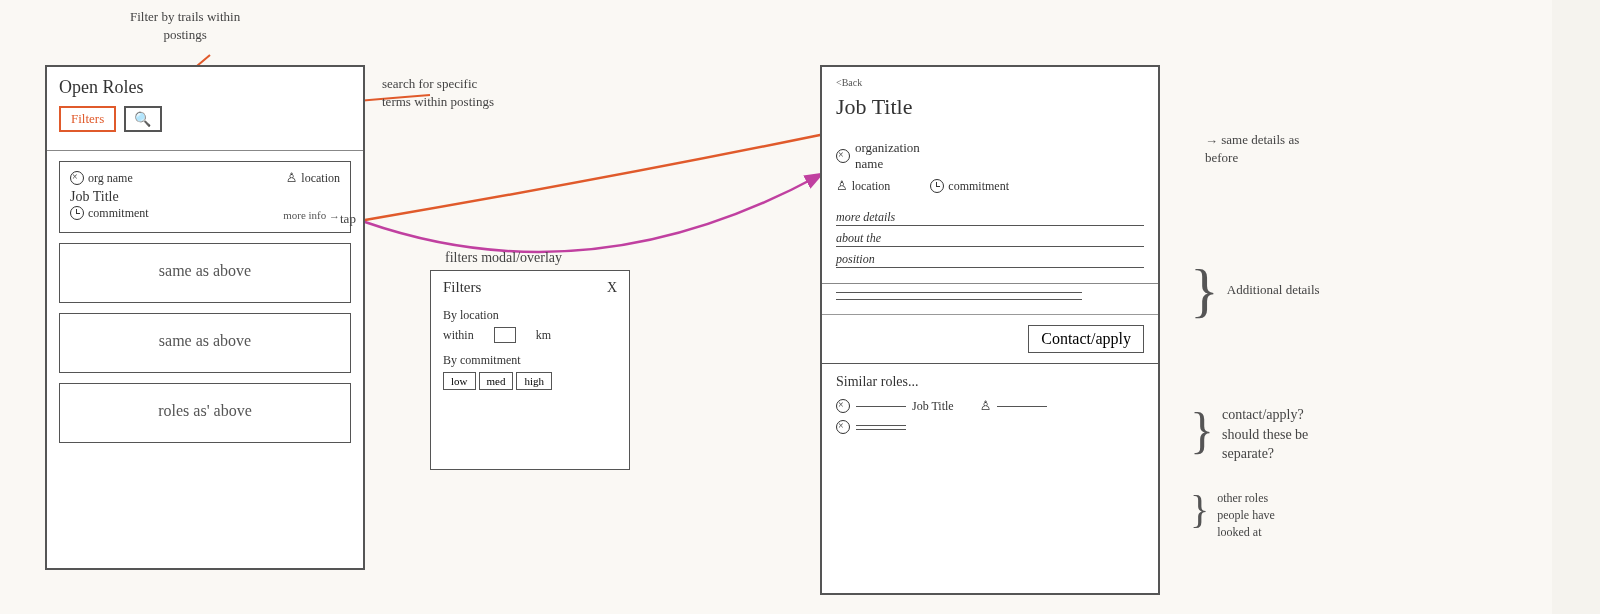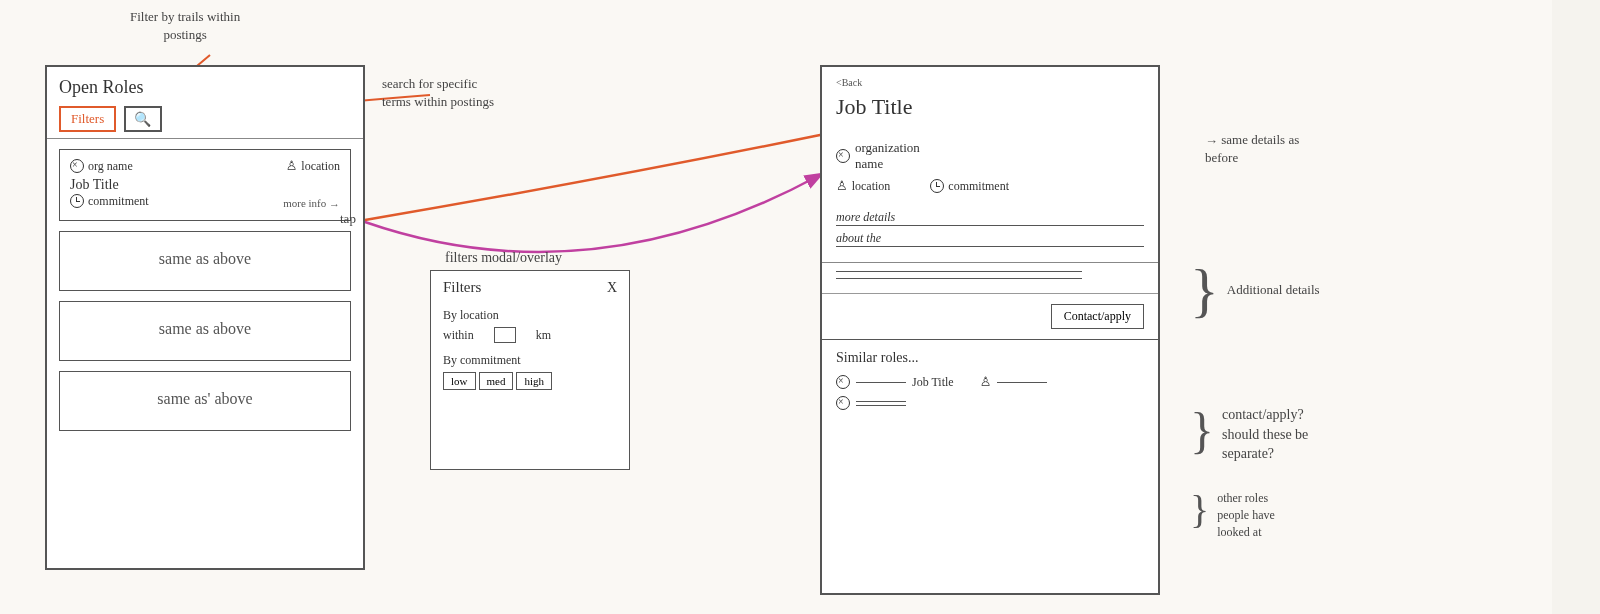--- a/index.html
+++ b/index.html
@@ -37,21 +37,21 @@
 
     
     .screen-left {
       left: 45px;
       top: 65px;
       width: 320px;
       height: 505px;
     }
 
     .screen-left-header {
-      padding: 10px 12px 6px;
+      padding: 10px 12px 18px;
       border-bottom: 1px solid #888;
     }
 
     .screen-title {
       font-size: 18px;
       color: #333;
       margin-bottom: 8px;
     }
 
     .filters-bar {
@@ -282,21 +282,21 @@
 
     .contact-section {
       padding: 10px 14px;
       text-align: right;
       border-top: 1px solid #999;
     }
 
     .contact-btn {
       border: 1.5px solid #555;
       padding: 4px 12px;
-      font-size: 12px;
+      font-size: 16px;
       font-family: 'Comic Sans MS', cursive;
       background: #fff;
       cursor: pointer;
     }
 
     .similar-section {
       padding: 10px 14px;
       border-top: 1px solid #555;
     }
 
@@ -463,21 +463,21 @@
       </div>
     </div>
 
     <div class="role-card">
       <div class="same-as-above">same as above</div>
     </div>
     <div class="role-card">
       <div class="same-as-above">same as above</div>
     </div>
     <div class="role-card">
-      <div class="same-as-above">same as' above</div>
+      <div class="same-as-above">roles as' above</div>
     </div>
   </div>
 
   <div class="annotation" style="left: 340px; top: 210px;">tap</div>
 
   <div class="filters-modal">
     <div class="modal-header">
       <span>Filters</span>
       <span class="modal-close">X</span>
     </div>
@@ -520,20 +520,21 @@
         <div class="detail-commit">
           <span class="clock-sym"></span>
           <span>commitment</span>
         </div>
       </div>
     </div>
 
     <div class="more-details-section">
       <div class="more-details-line">more details</div>
       <div class="more-details-line">about the</div>
+      <div class="more-details-line">position</div>
     </div>
 
     <div class="detail-dividers">
       <div class="divider-line"></div>
       <div class="divider-line"></div>
     </div>
 
     <div class="contact-section">
       <button class="contact-btn">Contact/apply</button>
     </div>

